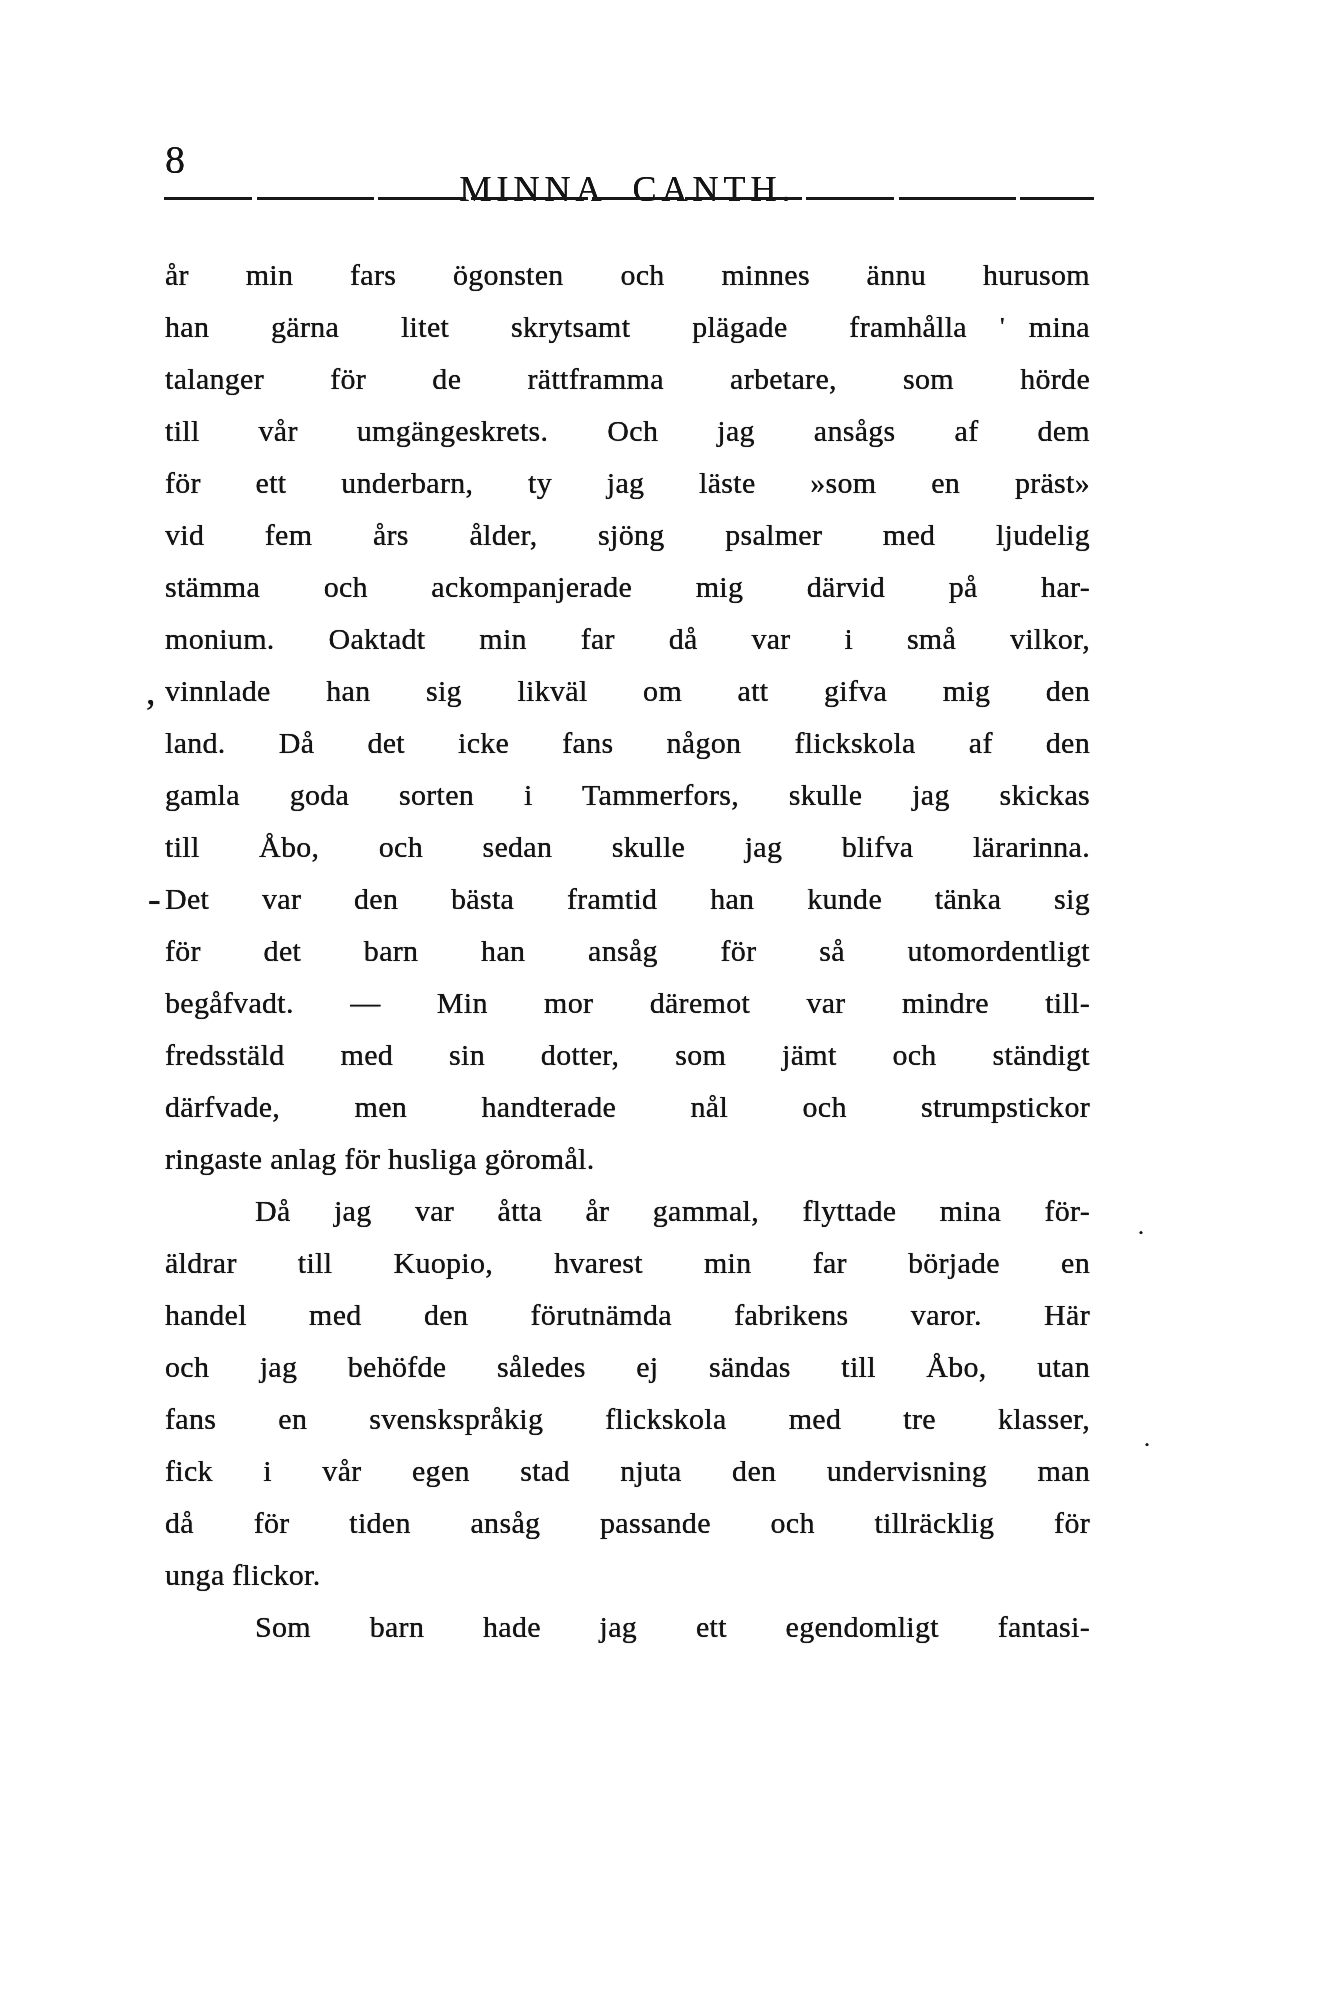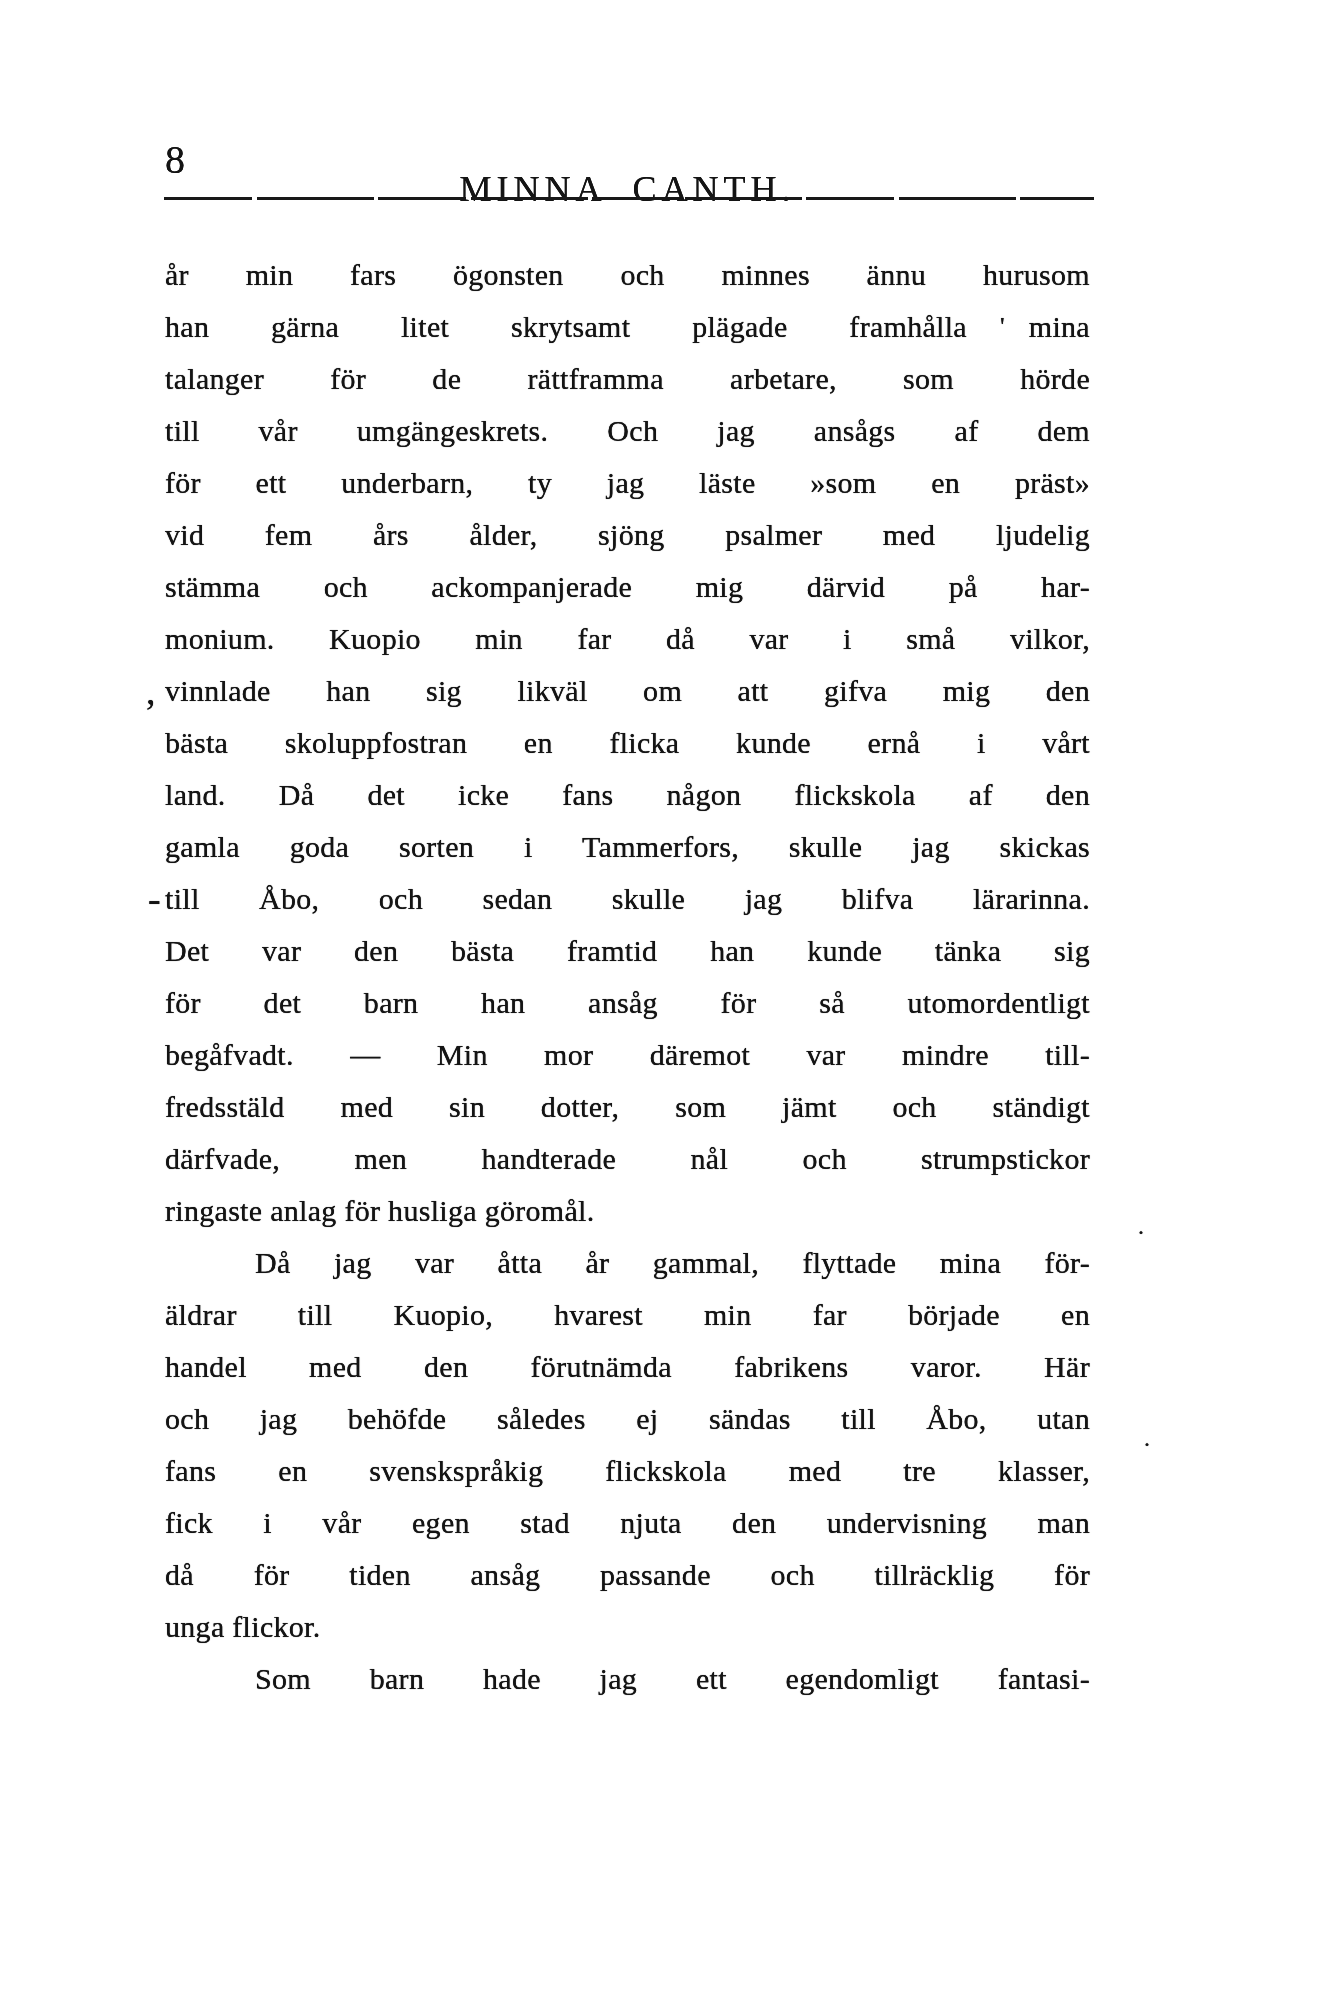--- a/index.html
+++ b/index.html
@@ -94,23 +94,22 @@
   <div class="textblock">
 
     <div>
       <div class="line">år min fars ögonsten och minnes ännu hurusom</div>
       <div class="line">han gärna litet skrytsamt plägade framhålla mina</div>
       <div class="line">talanger för de rättframma arbetare, som hörde</div>
       <div class="line">till vår umgängeskrets. Och jag ansågs af dem</div>
       <div class="line">för ett underbarn, ty jag läste »som en präst»</div>
       <div class="line">vid fem års ålder, sjöng psalmer med ljudelig</div>
       <div class="line">stämma och ackompanjerade mig därvid på har-</div>
-      <div class="line">monium. Kuopio min far då var i små vilkor,</div>
+      <div class="line">monium. Oaktadt min far då var i små vilkor,</div>
       <div class="line">vinnlade han sig likväl om att gifva mig den</div>
-      <div class="line">bästa skoluppfostran en flicka kunde ernå i vårt</div>
       <div class="line">land. Då det icke fans någon flickskola af den</div>
       <div class="line">gamla goda sorten i Tammerfors, skulle jag skickas</div>
       <div class="line">till Åbo, och sedan skulle jag blifva lärarinna.</div>
       <div class="line">Det var den bästa framtid han kunde tänka sig</div>
       <div class="line">för det barn han ansåg för så utomordentligt</div>
       <div class="line">begåfvadt. — Min mor däremot var mindre till-</div>
       <div class="line">fredsstäld med sin dotter, som jämt och ständigt</div>
       <div class="line">därfvade, men handterade nål och strumpstickor</div>
       <div class="line p-last">ringaste anlag för husliga göromål.</div>
     </div>

